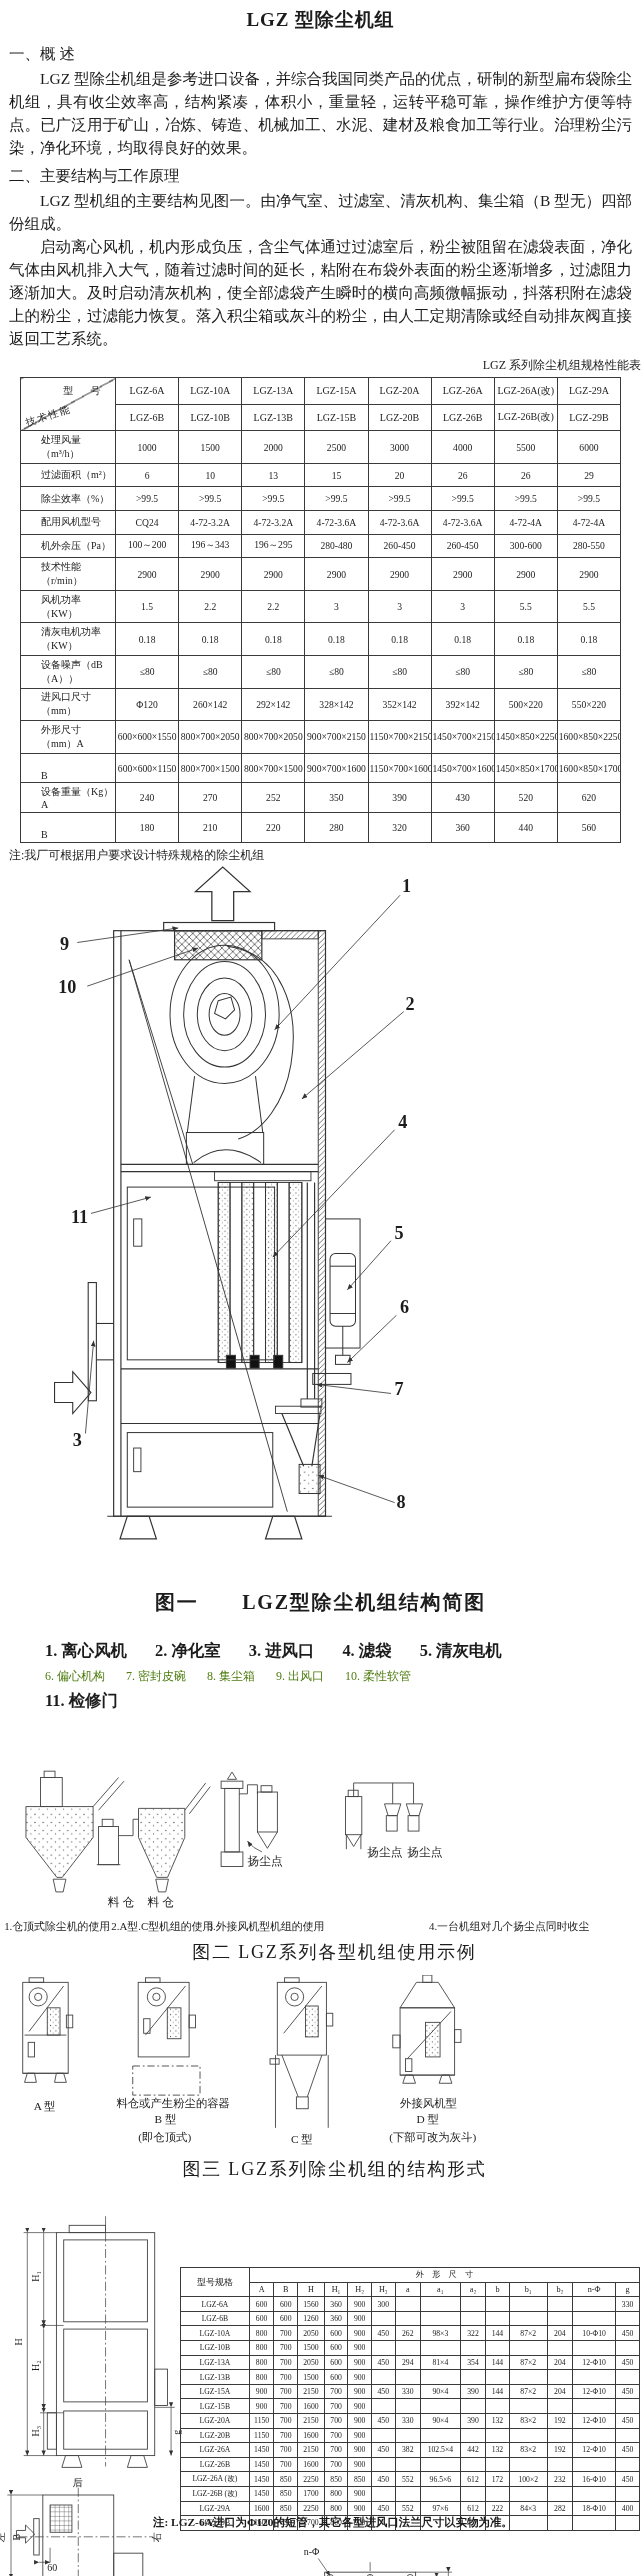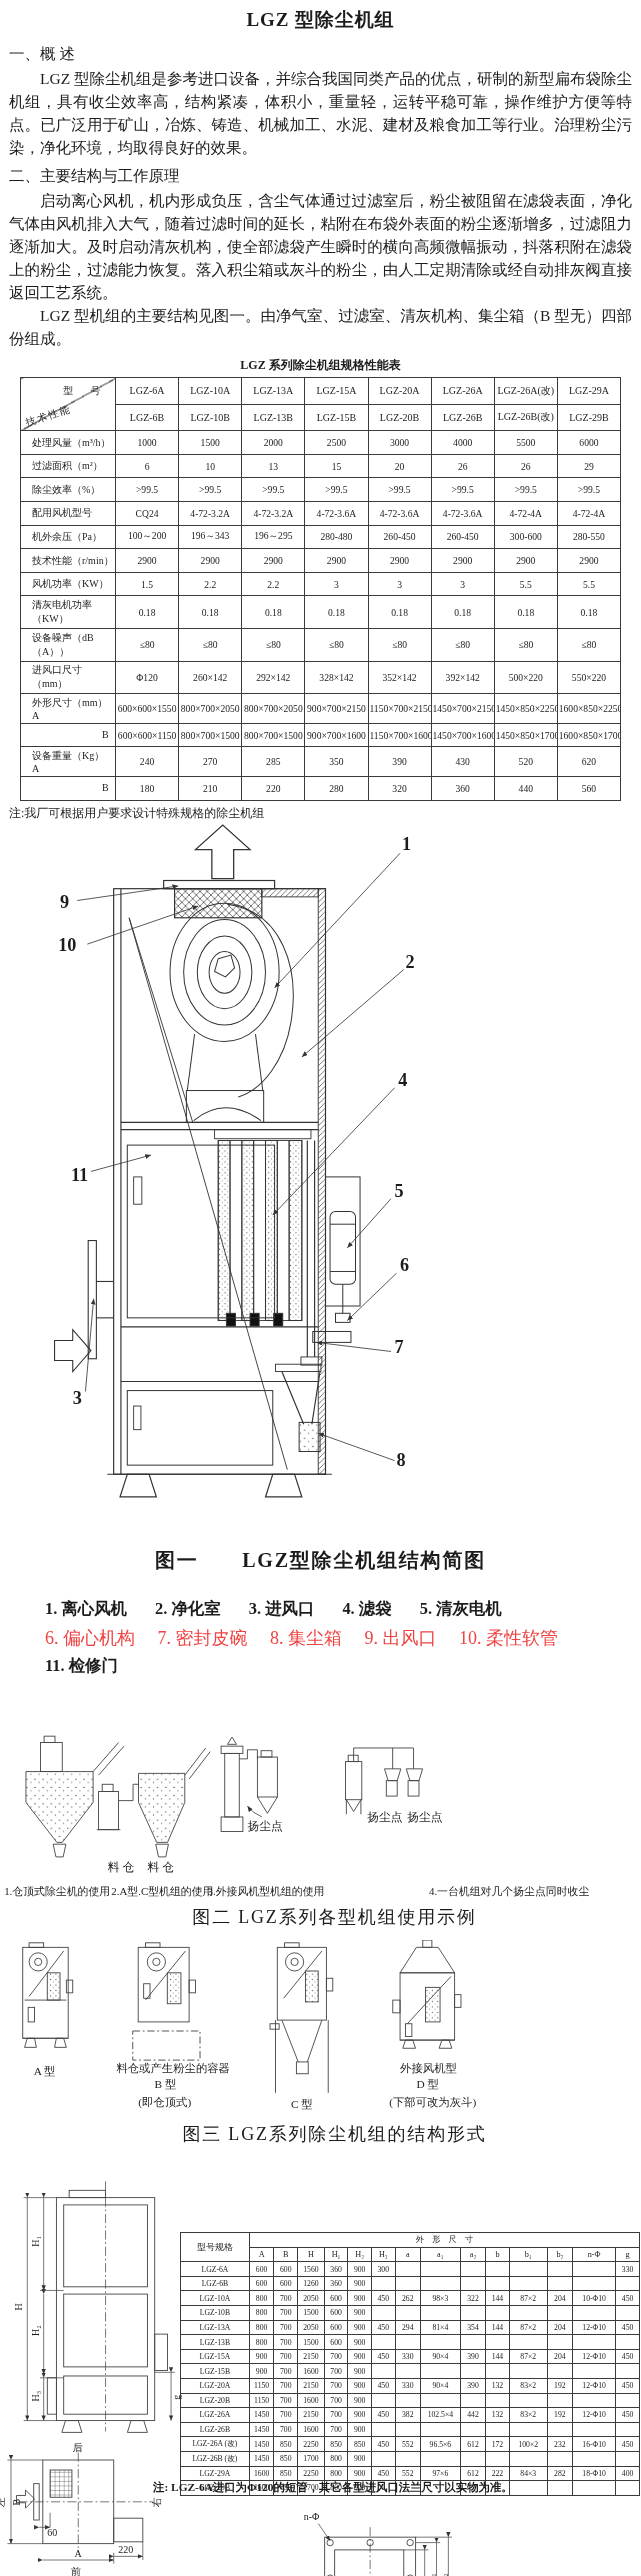--- a/index.html
+++ b/index.html
@@ -2,38 +2,38 @@
 <html style="font-size:14.6px"><head>
 <meta charset="utf-8">
 <style>
   html,body{margin:0;padding:0;background:#ffffff;}
   body{width:641px;font-family:"Liberation Serif",serif;color:#1c1c1c;}
   .doc{width:641px;position:relative;}
   .title{font-size:19px;font-weight:bold;text-align:center;padding-top:7.3px;letter-spacing:0.9px;}
   .bodytext{padding:3.6px 9px 0 9px;}
   .h1{font-size:15.5px;margin:7.3px 0 1.8px 0;}
   .para{font-size:15.5px;line-height:23px;text-indent:2em;text-align:justify;margin:0;}
-  .tbl-title{font-size:12px;font-weight:bold;text-align:center;margin:7.3px 0 2.7px 0;}
+  .tbl-title{font-size:12px;font-weight:normal;text-align:right;margin:7.3px 0 2.7px 0;}
   table{border-collapse:collapse;table-layout:fixed;}
   .spec{width:601px;margin:0 auto;}
   .spec th,.spec td{border:0.9px solid #3a3a3a;font-size:9.6px;text-align:center;padding:1.8px 0.9px;font-weight:normal;overflow:hidden;}
   .spec thead th{height:22px;font-size:10px;}
   .spec tbody td{height:19px;}
-  .spec tbody td:first-child{text-align:left;padding-left:11px;font-size:10px;}
+  .spec tbody td:first-child{text-align:left;padding-left:20px;font-size:10px;}
   .corner{width:95px;position:relative;background:
     linear-gradient(to bottom right,transparent calc(50% - 0.5px),#3a3a3a calc(50% - 0.5px),#3a3a3a calc(50% + 0.5px),transparent calc(50% + 0.5px));}
   .corner .tr{position:absolute;top:5.5px;right:7.3px;font-size:10px;letter-spacing:7.3px;}
   .corner .bl{position:absolute;bottom:7.3px;left:3.6px;font-size:10px;transform:rotate(-18deg);letter-spacing:1.8px;}
   .note{font-size:12px;padding:4.5px 0 0 9px;}
   .fig{display:block;margin:0 auto;}
   .fig1-caption{font-size:20px;font-weight:bold;text-align:center;margin-top:47px;letter-spacing:1.8px;}
   .legend{padding:24px 0 0 45px;}
   .legend .l1{font-size:16.4px;font-weight:bold;}
   .legend .l1 span{margin-right:24px;}
-  .legend .l2{font-size:18px;color:#ef4444;margin-top:5.5px;}
+  .legend .l2{font-size:12px;color:#4d7c0f;margin-top:5.5px;}
   .legend .l2 span{margin-right:18px;}
   .legend .l3{font-size:16.4px;font-weight:bold;margin-top:5.5px;}
   .fig2-caption,.fig3-caption{font-size:18px;text-align:center;letter-spacing:1.8px;margin-top:0px;padding-left:28px;}
   .bottom{position:relative;height:485px;margin-top:25.5px;}
   .fv{position:absolute;left:0;top:0;}
   .dimwrap{position:absolute;left:180px;top:25.5px;width:466px;margin-top:35px;}
   .dim{width:460px;}
   .dim th,.dim td{border:0.9px solid #3a3a3a;font-size:7.7px;text-align:center;padding:0;height:13.6px;font-weight:normal;overflow:hidden;white-space:nowrap;}
   .dim thead th{font-size:8.2px;}
   .dim .mh{width:67px;font-size:9px;}
@@ -74,22 +74,22 @@
 </svg>
 
 <div class="doc">
 
   <div class="title">LGZ 型除尘机组</div>
 
   <div class="bodytext">
     <div class="h1">一、概  述</div>
     <p class="para">LGZ 型除尘机组是参考进口设备，并综合我国同类产品的优点，研制的新型扁布袋除尘机组，具有收尘效率高，结构紧凑，体积小，重量轻，运转平稳可靠，操作维护方便等特点。已广泛用于矿山，冶炼、铸造、机械加工、水泥、建材及粮食加工等行业。治理粉尘污染，净化环境，均取得良好的效果。</p>
     <div class="h1">二、主要结构与工作原理</div>
+    <p class="para">LGZ 型机组的主要结构见图一。由净气室、过滤室、清灰机构、集尘箱（B 型无）四部份组成。</p>
     <p class="para">启动离心风机，机内形成负压，含尘气体通过过滤室后，粉尘被阻留在滤袋表面，净化气体由风机排入大气，随着过滤时间的延长，粘附在布袋外表面的粉尘逐渐增多，过滤阻力逐渐加大。及时启动清灰机构，使全部滤袋产生瞬时的横向高频微幅振动，抖落积附在滤袋上的粉尘，过滤能力恢复。落入积尘箱或灰斗的粉尘，由人工定期清除或经自动排灰阀直接返回工艺系统。</p>
-    <p class="para">LGZ 型机组的主要结构见图一。由净气室、过滤室、清灰机构、集尘箱（B 型无）四部份组成。</p>
   </div>
 
   <div class="tbl-title">LGZ 系列除尘机组规格性能表</div>
 
   <table class="spec">
     <colgroup>
         <col style="width:95px">
         <col span="8">
       </colgroup>
     <thead>
@@ -248,21 +248,21 @@
           <td>900×700×1600</td>
           <td>1150×700×1600</td>
           <td>1450×700×1600</td>
           <td>1450×850×1700</td>
           <td>1600×850×1700</td>
         </tr>
         <tr>
           <td>设备重量（Kg）　A</td>
           <td>240</td>
           <td>270</td>
-          <td>285</td>
+          <td>252</td>
           <td>350</td>
           <td>390</td>
           <td>430</td>
           <td>520</td>
           <td>620</td>
         </tr>
         <tr>
           <td>　　　　　　　B</td>
           <td>180</td>
           <td>210</td>

